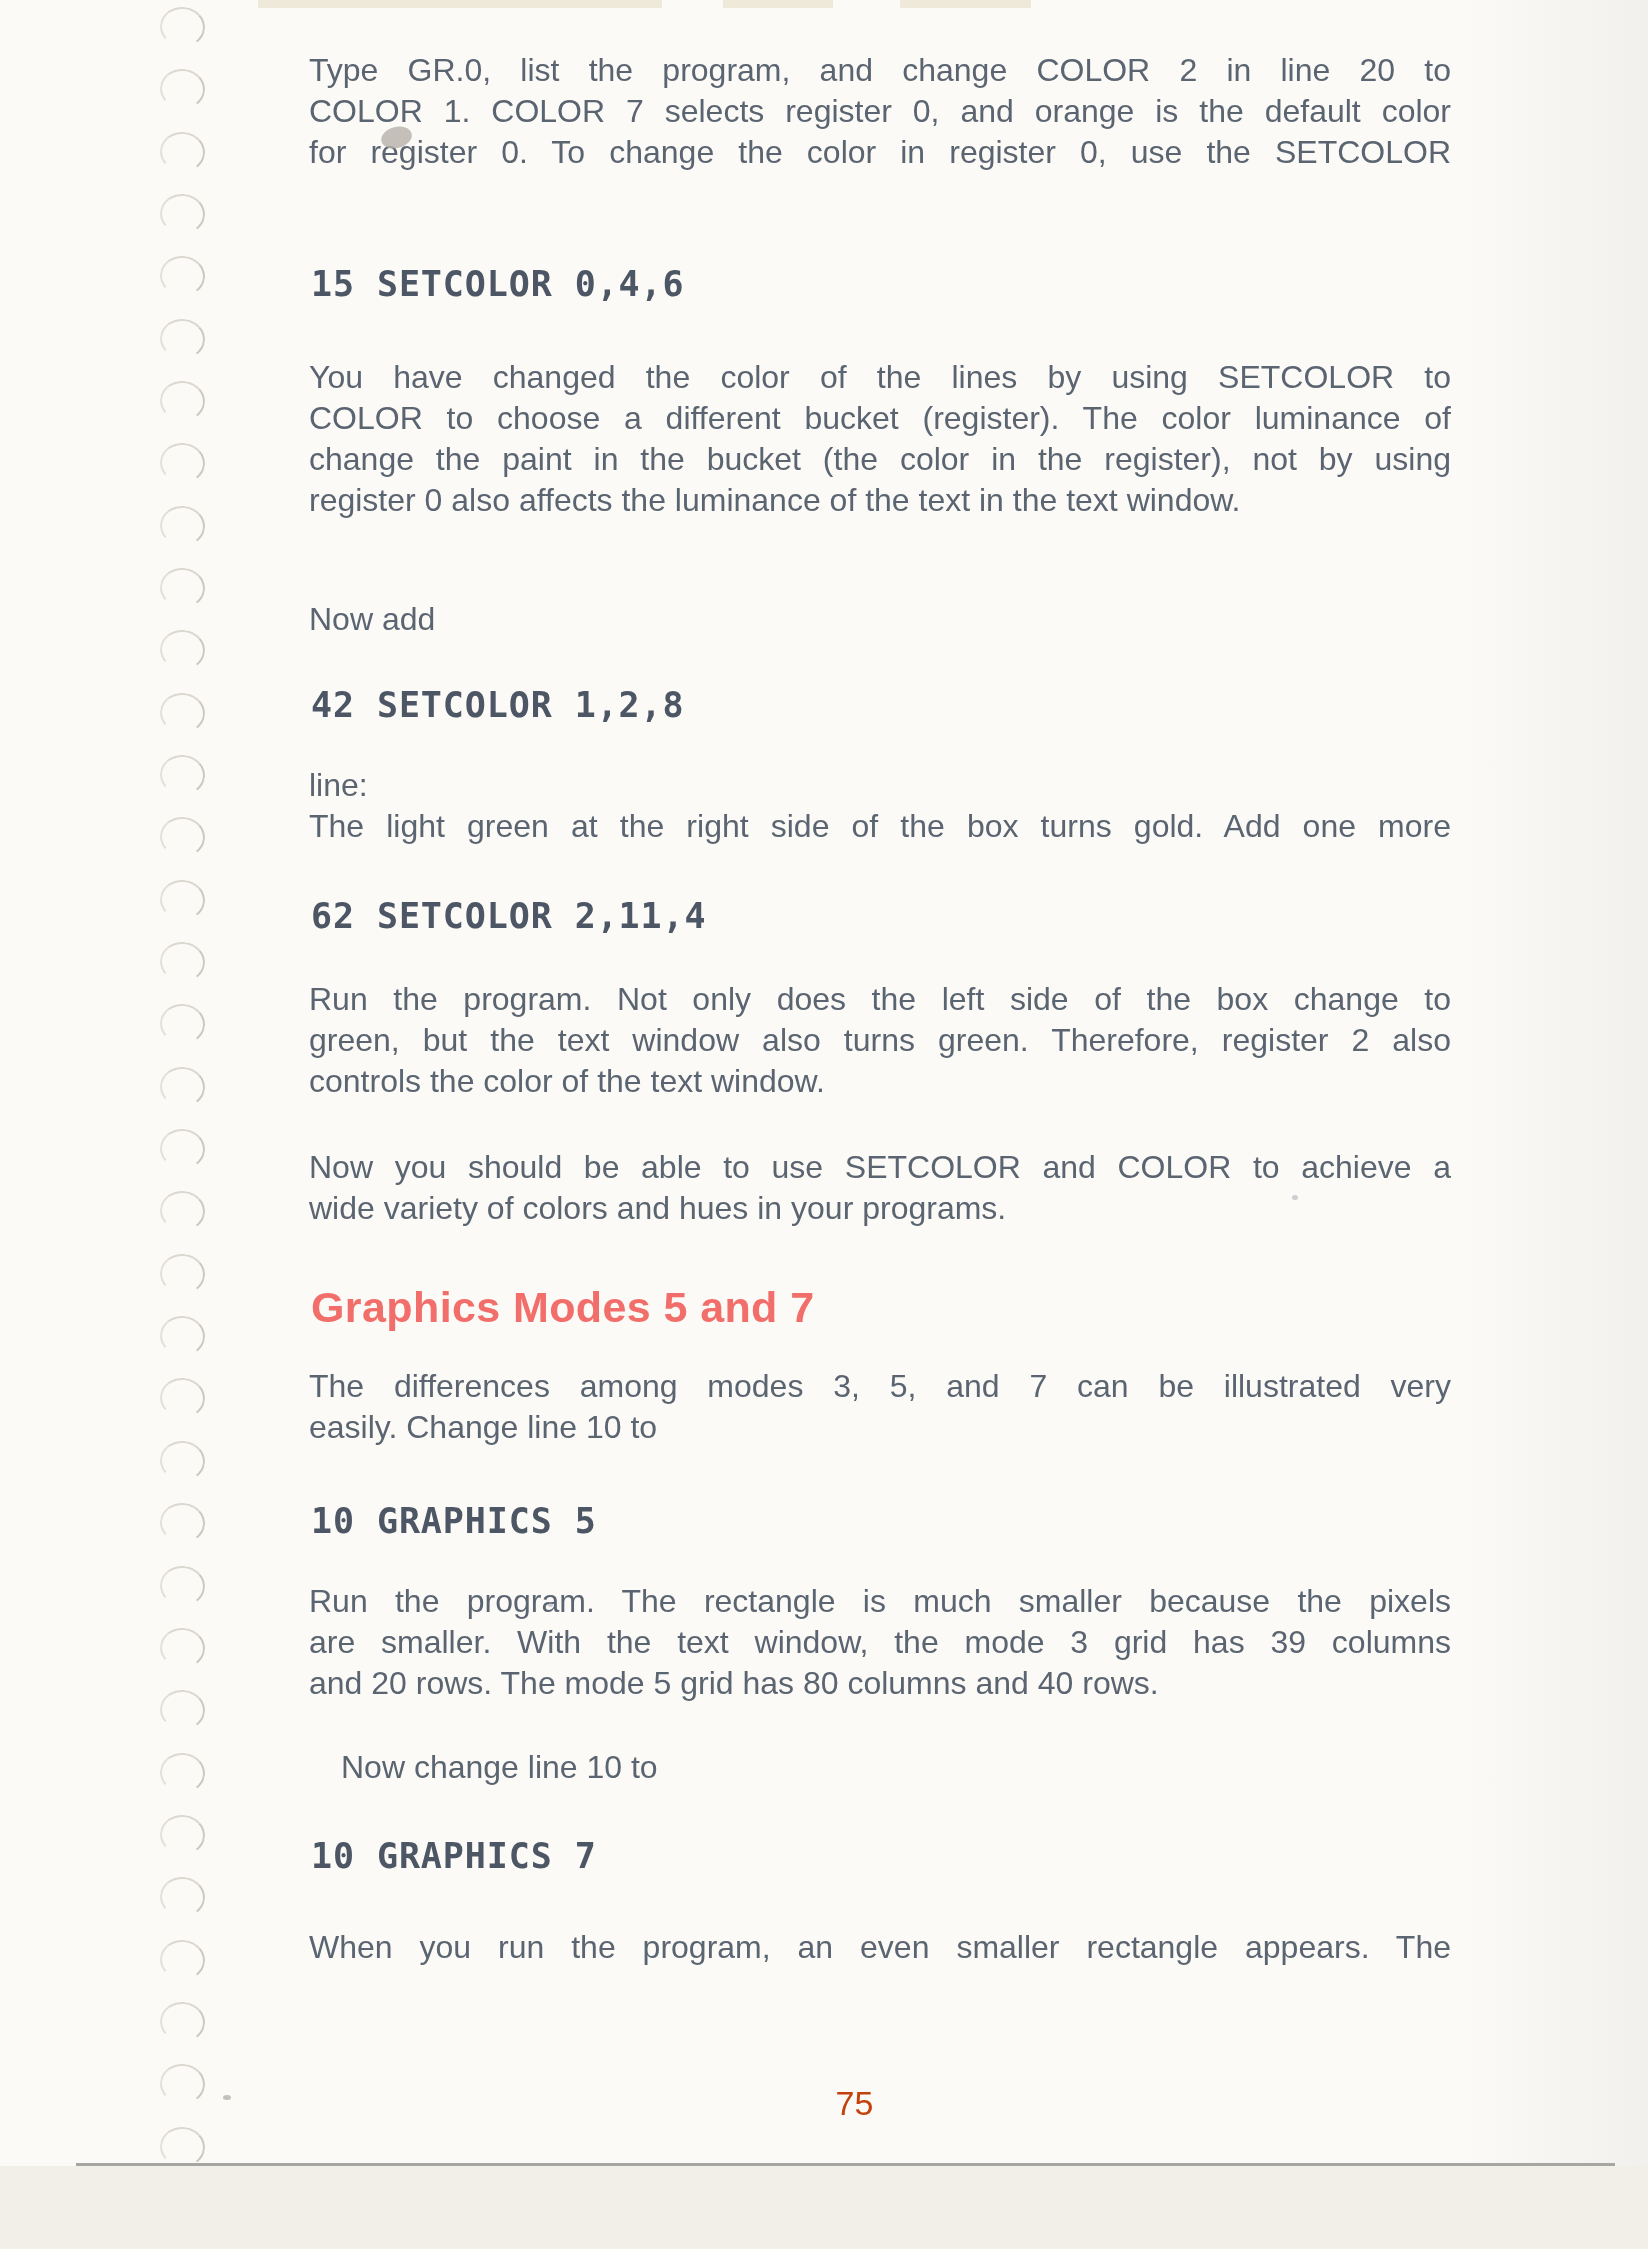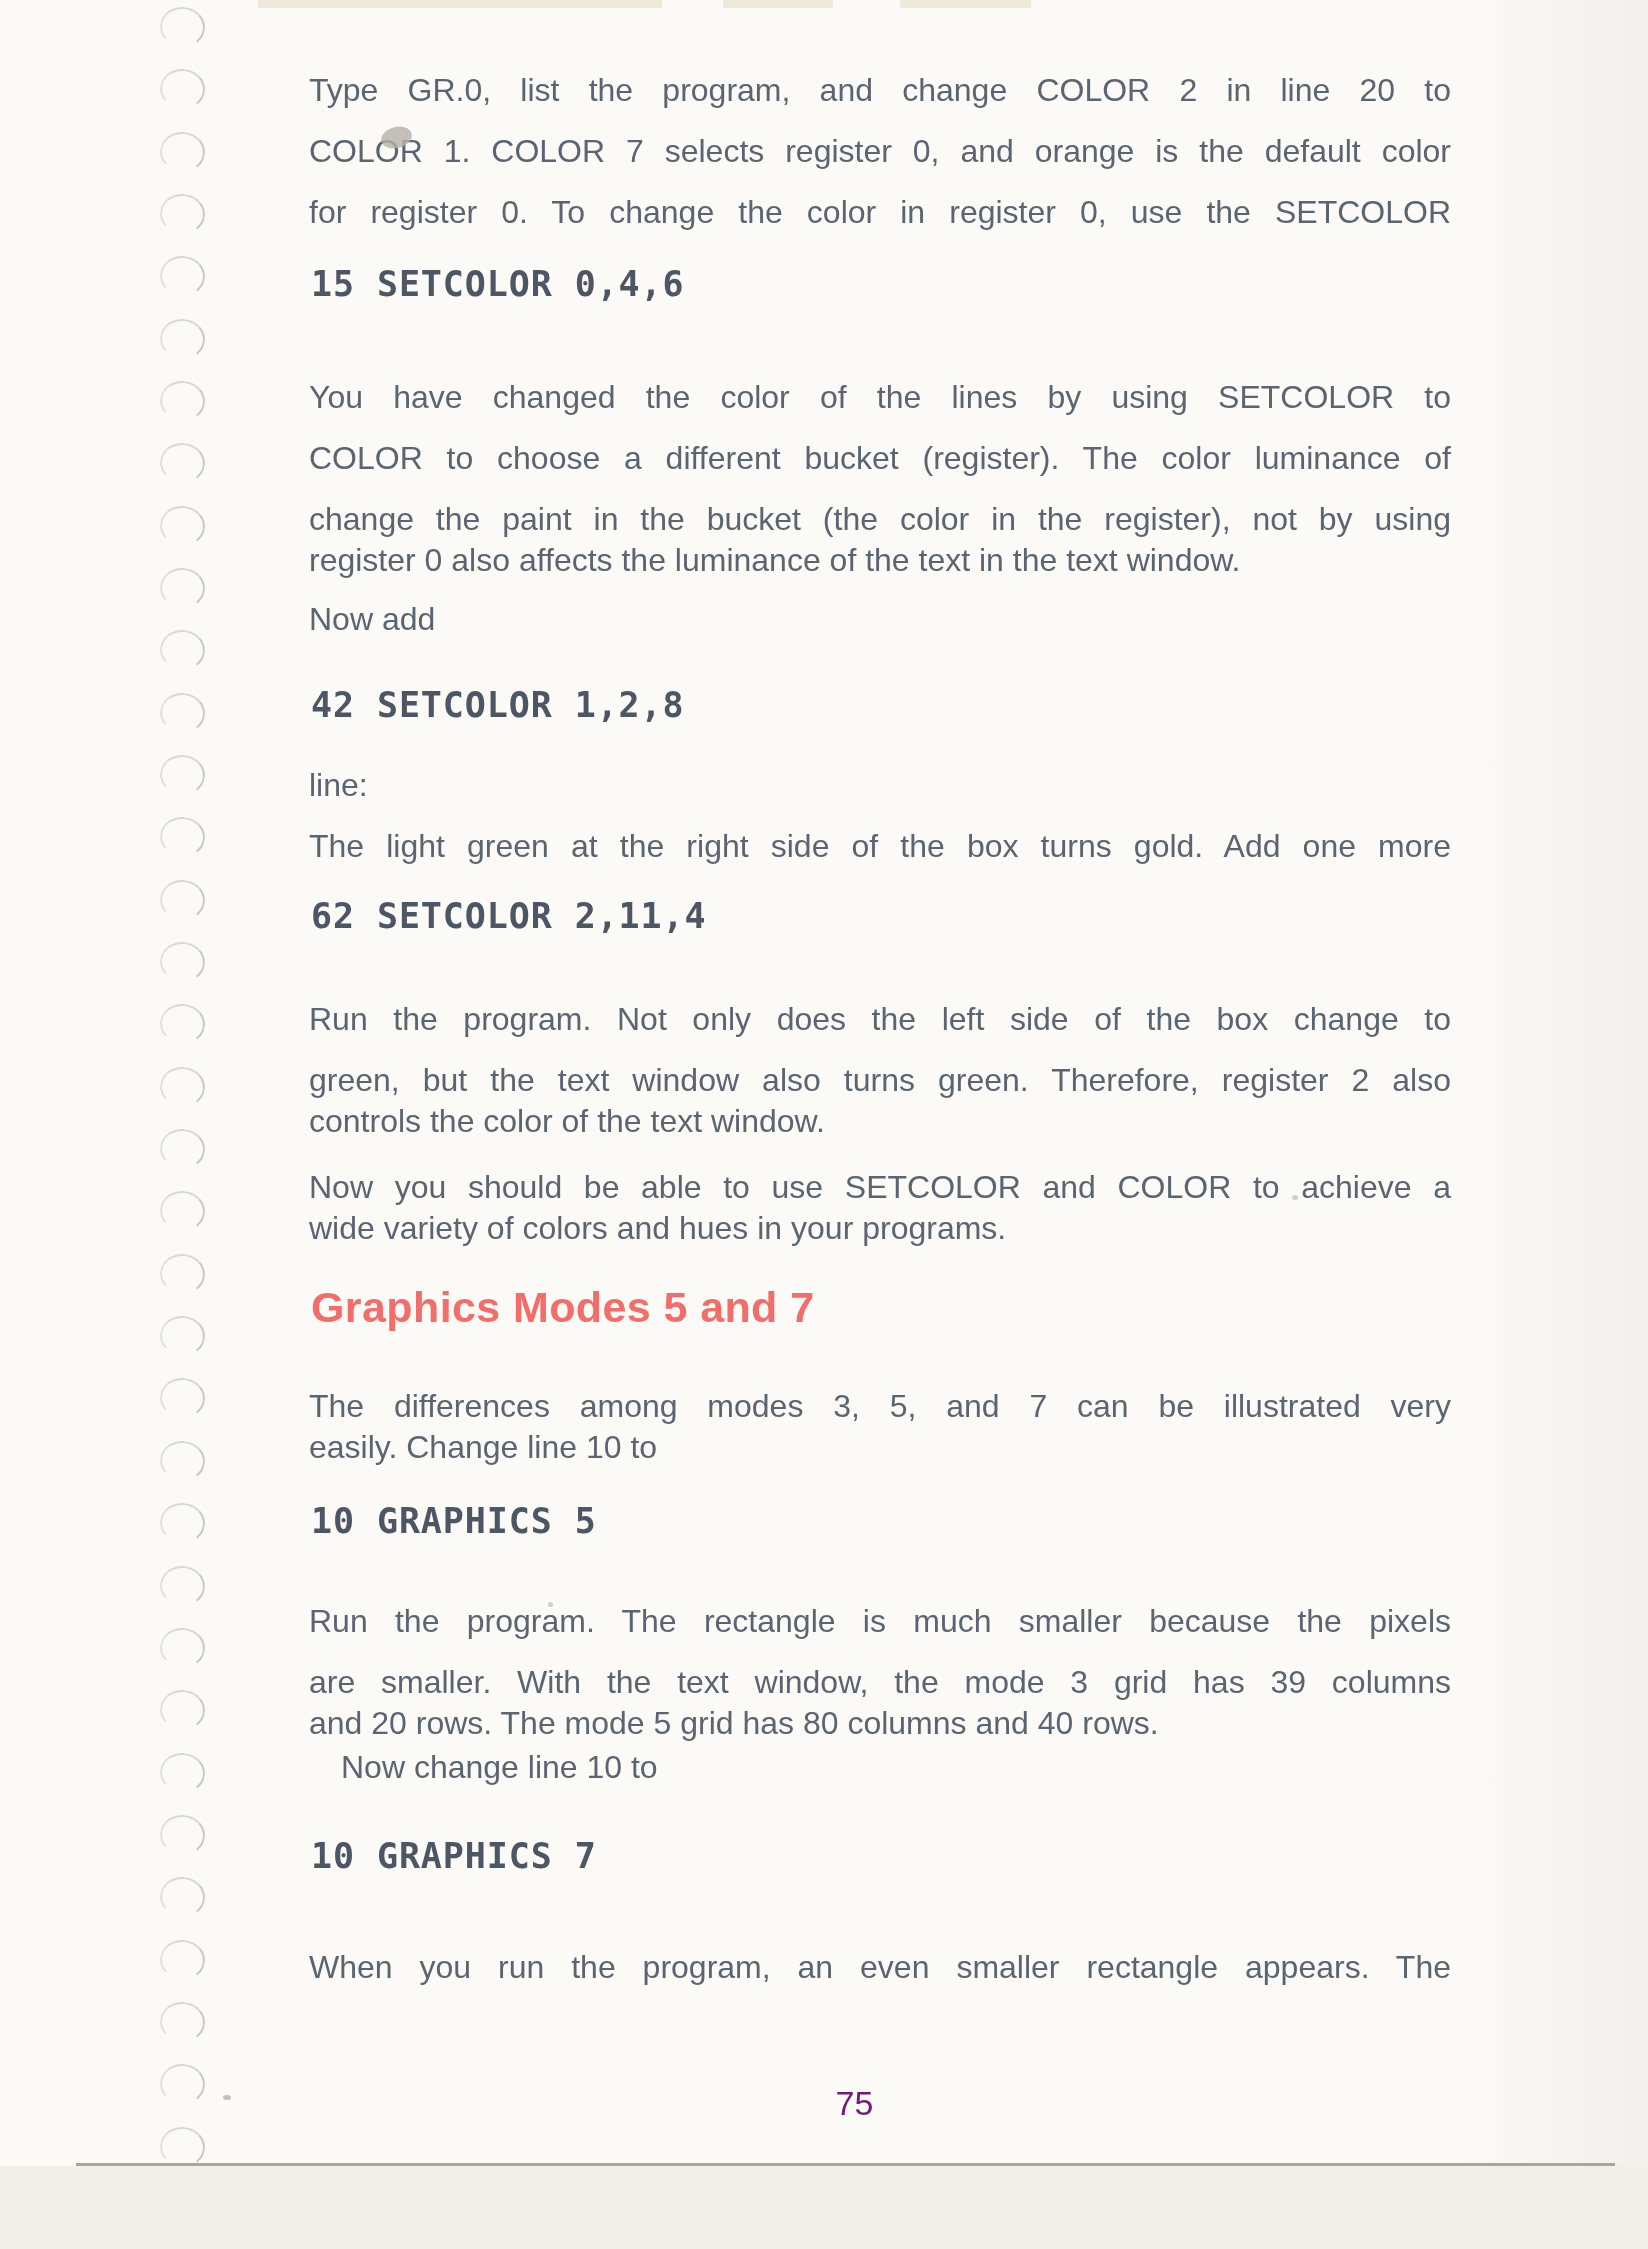--- a/index.html
+++ b/index.html
@@ -14,30 +14,30 @@
   #below-page{position:absolute;left:0;top:2166px;width:1649px;height:84px;background:#f2efe9;}
   
   #rail{position:absolute;left:0;top:0;width:223px;height:2250px;}
   .ring{position:absolute;left:160px;width:41px;height:36px;border-radius:50%;
         border:2.6px solid transparent;
         border-top-color:#dcd8d1;border-left-color:#e4e0d9;border-right-color:#ccc8c0;
         transform:rotate(6deg);}
   
   .para{position:absolute;left:309px;width:1142px;color:#5b6471;font-size:32px;line-height:41px;}
   .tline{text-align:left;white-space:normal;}
-  .tline.j{text-align:justify;text-align-last:justify;margin-top:20px;}
+  .tline.j{text-align:justify;text-align-last:justify;}
   
   .code{position:absolute;left:311px;color:#4d5664;font-family:"DejaVu Sans Mono","Liberation Mono",monospace;
         font-weight:bold;font-size:35px;line-height:41px;letter-spacing:0.9px;}
   
   #heading{position:absolute;left:311px;top:1281px;font-size:43px;line-height:52px;font-weight:bold;
         letter-spacing:0.4px;color:#f26e6a;}
   
   #folio{position:absolute;left:309px;top:2083px;width:1091px;text-align:center;
-        color:#701a75;font-size:34px;line-height:41px;}
+        color:#c2410c;font-size:34px;line-height:41px;}
   
   .smudge{position:absolute;border-radius:50%;}
   #smudge-register{left:381px;top:127px;width:31px;height:20.6px;background:#b6b2aa;opacity:.8;transform:rotate(-14deg);}
   #speck-1{left:1292px;top:1195px;width:6px;height:5.2px;background:#a7acb5;opacity:.55;}
   #speck-2{left:548px;top:1602px;width:5.2px;height:5.2px;background:#9aa0ab;opacity:.5;}
   #speck-3{left:223px;top:2095px;width:7.7px;height:5.2px;background:#b7b3ab;opacity:.8;}
   .topmark{position:absolute;top:0;height:7.7px;background:#ede8d6;opacity:.95;}
   #topmark-1{left:258px;width:404px;}
   #topmark-2{left:723px;width:110px;}
   #topmark-3{left:900px;width:131px;}

